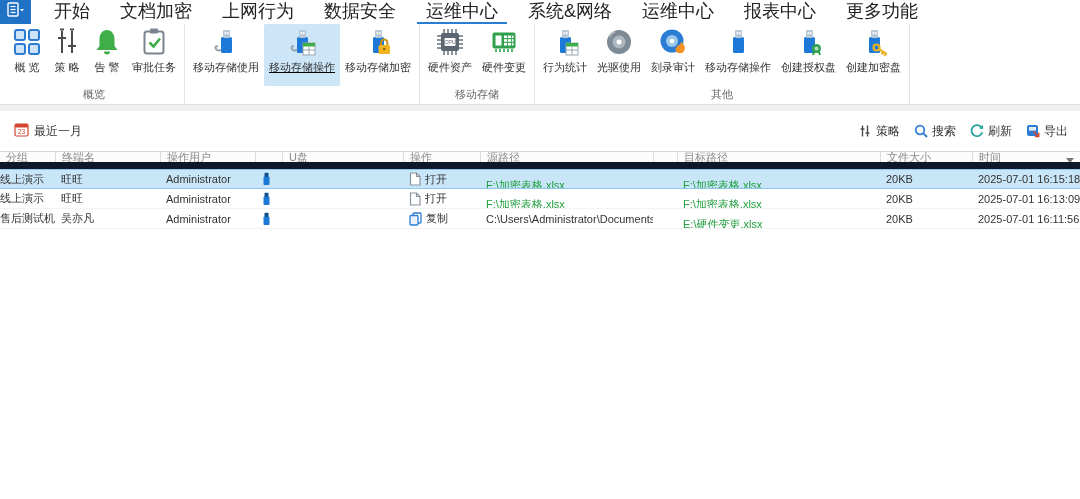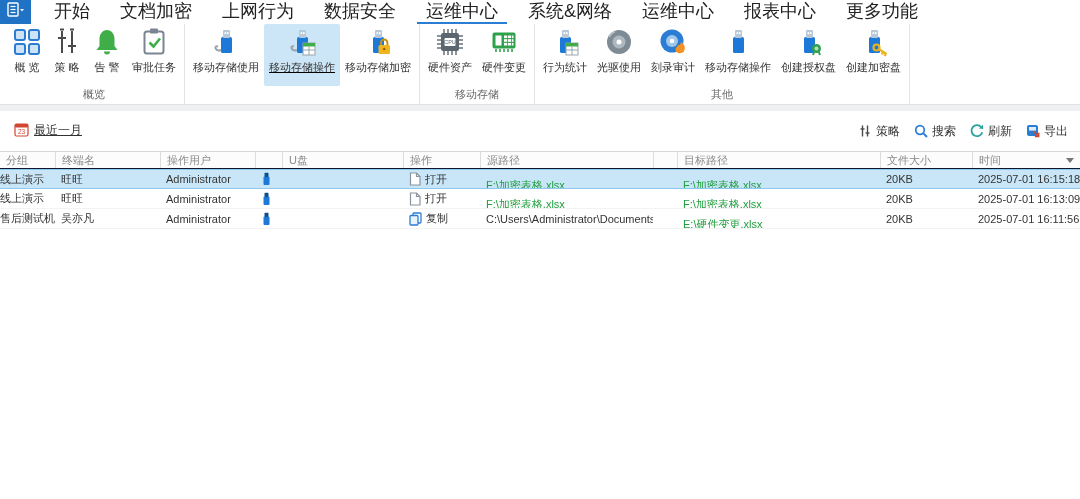--- a/index.html
+++ b/index.html
@@ -19,28 +19,28 @@
   .ritems { display:flex; flex:1; align-items:flex-start; }
   .ritem { display:flex; flex-direction:column; align-items:center; justify-content:flex-start; padding:3px 5px 2px; height:62px; cursor:pointer; border-radius:2px; }
   .ritem.sel { background:#cde6f7;text-decoration:underline; }
   .ritem .icon svg { display:block; }
   .rlabel { font-size:11px; color:#333; white-space:nowrap; margin-top:3px; }
   .rglabel { text-align:center; font-size:11px; color:#666; height:17px; line-height:15px; }
   .ribbon-strip { height:7px; background:#eef0f1; border-top:1px solid #e2e2e2; }
 
   
   .toolbar { height:40px; display:flex; align-items:center; justify-content:space-between; background:#fff; padding:0 12px 0 14px; }
-  .date-filter { display:flex; align-items:flex-start; gap:5px; font-size:12px; color:#333; cursor:pointer;text-decoration:underline; }
+  .date-filter { display:flex; align-items:flex-end; gap:5px; font-size:12px; color:#333; cursor:pointer; }
   .toolbar-right { display:flex; align-items:center; gap:14px; }
   .tbtn { display:flex; align-items:center; gap:4px; font-size:12px; color:#333; cursor:pointer; }
   .tbtn .icon svg { display:block; }
 
   
   .grid { width:1080px; font-size:11px; }
-  .g-header { display:flex; height:18px; border-top:1px solid #d6d6d6; border-bottom:1px solid #0f172a; background:#fcfcfc; color:#8a8a8a; }
+  .g-header { display:flex; height:18px; border-top:1px solid #d6d6d6; border-bottom:7px solid #0f172a; background:#fcfcfc; color:#8a8a8a; }
   .g-hcell { display:flex; align-items:center; padding-left:6px; border-left:1px solid #dcdcdc; overflow:hidden; white-space:nowrap; position:relative; }
   .g-hcell:first-child { border-left:none; }
   .g-row { display:flex; height:20px; border-bottom:1px solid #f3f3f3; background:#fff;justify-content:space-between; }
   .g-row.sel { background:#c9e6f8; border-top:1px solid #8ec8ee; border-bottom:1px solid #8ec8ee; }
   .g-cell { display:flex; align-items:center; padding-left:6px; overflow:hidden; white-space:nowrap; color:#333; }
   .g-cell.center { justify-content:center; padding-left:0; }
   .g-cell .icon { display:flex; margin-right:4px; }
   .green { color:#1f9e3d;margin-top:12px; }
   .cutoff { margin-left:-6px; }
   .sort-caret { position:absolute; right:6px; top:6px; width:0; height:0; border-left:4px solid transparent; border-right:4px solid transparent; border-top:5px solid #777; }

